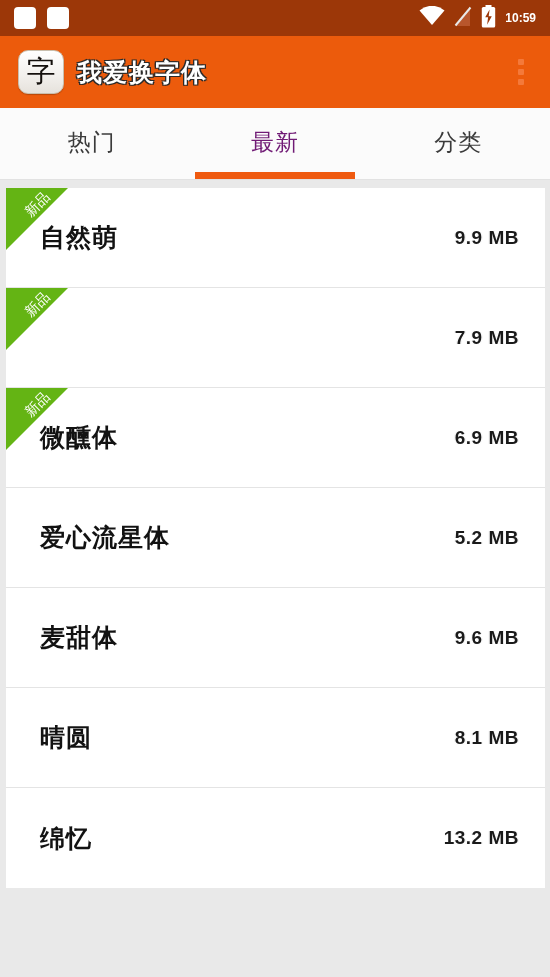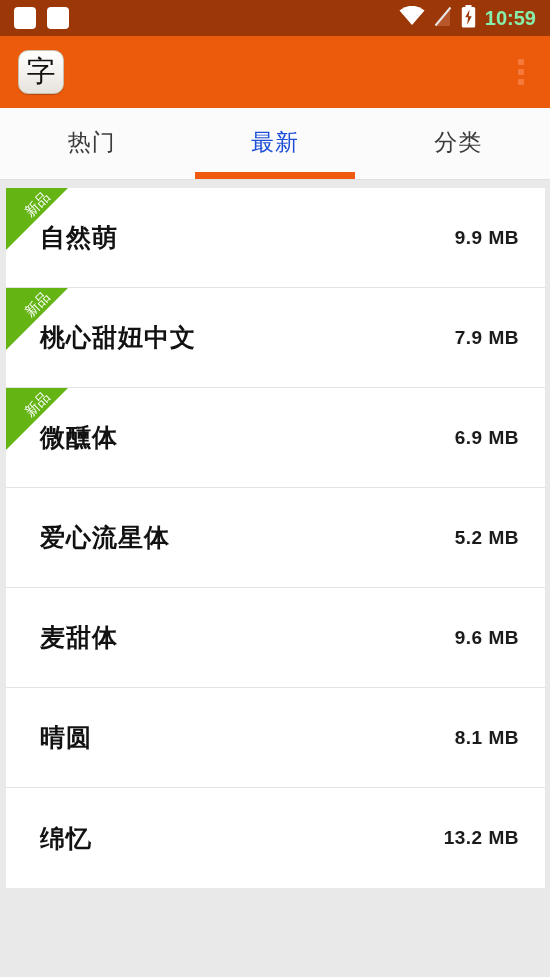--- a/index.html
+++ b/index.html
@@ -46,22 +46,22 @@
   .status-right {
     margin-left: auto;
     display: flex;
     align-items: center;
     gap: 9px;
   }
   .wifi-icon { display:block; }
   .signal-icon { display:block; }
   .battery-icon { display:block; }
   .status-time {
-    color: #86efac;
-    font-size: 20px;
+    color: #ffffff;
+    font-size: 12px;
     font-weight: bold;
     letter-spacing: 0px;
     line-height: 1;
     font-family: "Liberation Sans", sans-serif;
   }
 
   
   .app-bar {
     height: 72px;
     background: #ec5b0c;
@@ -143,21 +143,21 @@
     cursor: pointer;
   }
   .tab-label {
     font-size: 23px;
     color: #3b3b3b;
     font-family: Liberation Mono, monospace;
     letter-spacing: 1px;
     padding-bottom: 2px;
   }
   .tab.active .tab-label {
-    color: #1d4ed8;
+    color: #701a75;
   }
   .tab.active::after {
     content: "";
     position: absolute;
     left: 12px;
     right: 12px;
     bottom: 0px;
     height: 7px;
     background: #ef5a10;
   }
@@ -270,20 +270,21 @@
         </svg>
       </span>
       <span class="status-time">10:59</span>
     </div>
   </div>
 
   <div class="app-bar">
     <div class="app-icon">
       <span class="app-icon-glyph">字</span>
     </div>
+    <span class="app-title">我爱换字体</span>
     <div class="overflow-menu">
       <span class="overflow-dot"></span>
       <span class="overflow-dot"></span>
       <span class="overflow-dot"></span>
     </div>
   </div>
 
   <div class="tab-bar">
     <div class="tab">
       <span class="tab-label">热门</span>
@@ -300,21 +301,20 @@
     <div class="list" id="font-list">
         <div class="row">
           <div class="ribbon"></div>
           <div class="ribbon-text">新品</div>
           <span class="row-name">自然萌</span>
           <span class="row-size">9.9 MB</span>
         </div>
         <div class="row">
           <div class="ribbon"></div>
           <div class="ribbon-text">新品</div>
-          <span class="row-name">桃心甜妞中文</span>
           <span class="row-size">7.9 MB</span>
         </div>
         <div class="row">
           <div class="ribbon"></div>
           <div class="ribbon-text">新品</div>
           <span class="row-name">微醺体</span>
           <span class="row-size">6.9 MB</span>
         </div>
         <div class="row">
           <span class="row-name">爱心流星体</span>

